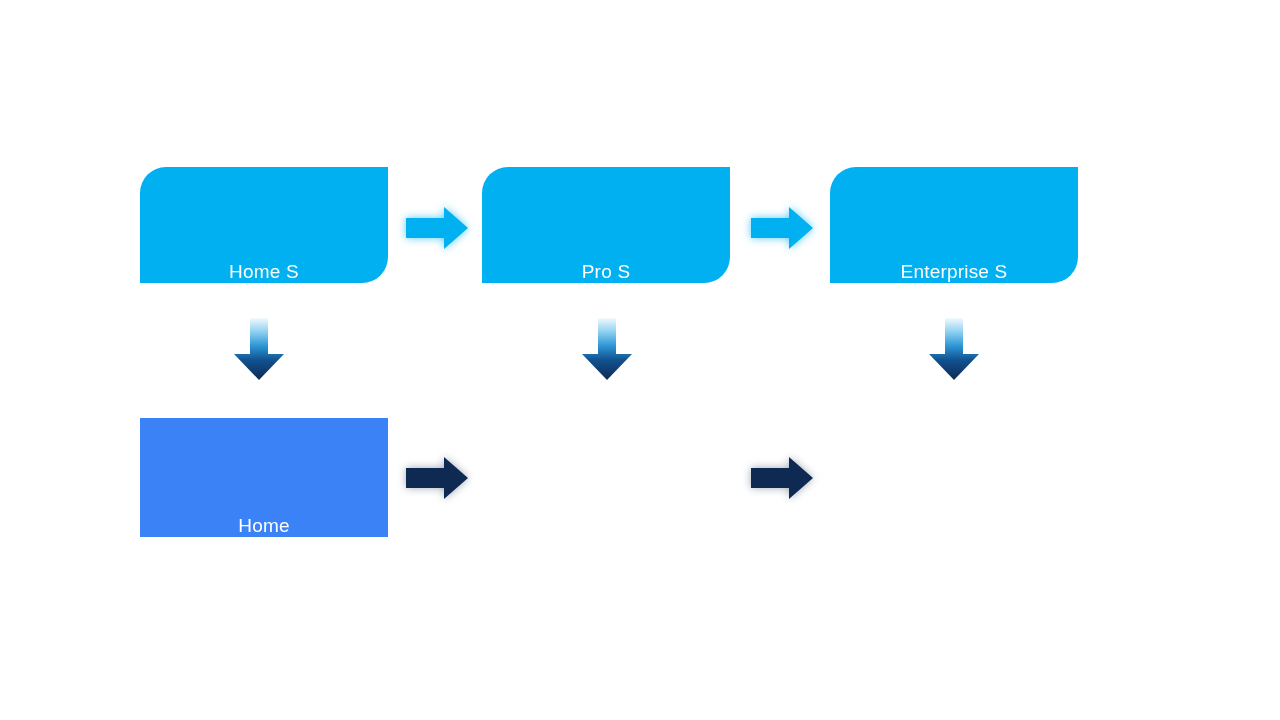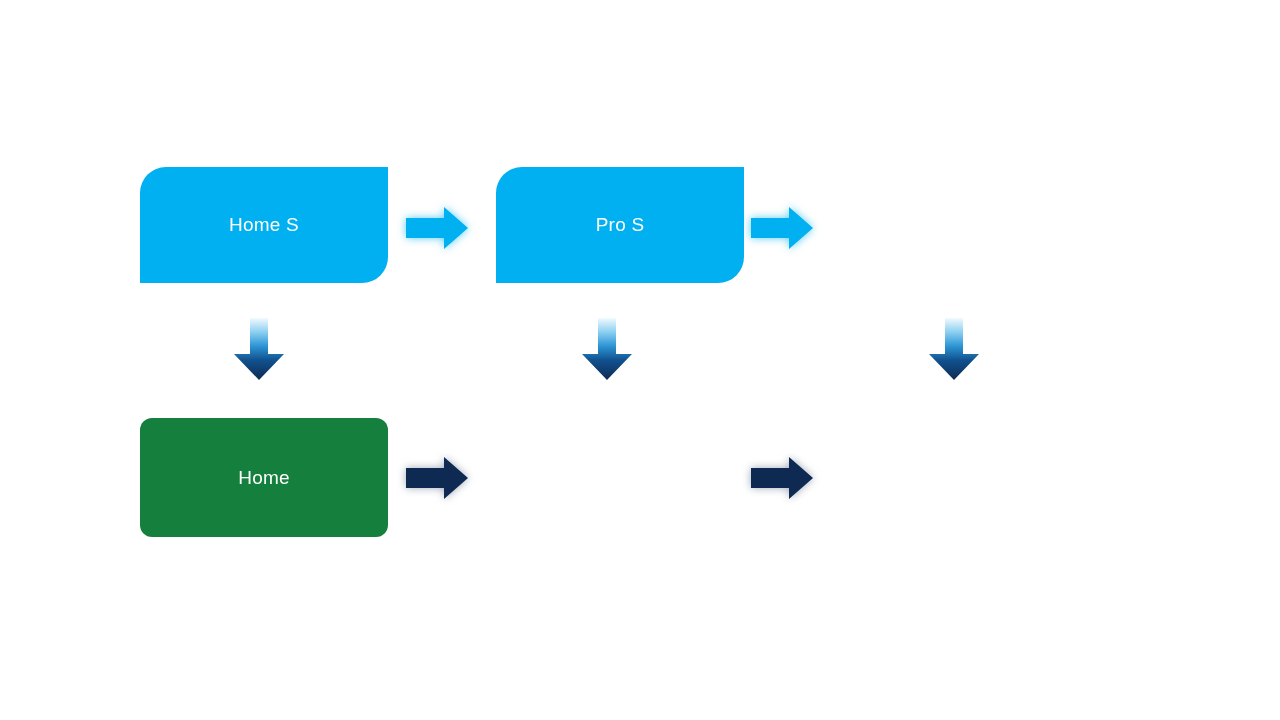--- a/index.html
+++ b/index.html
@@ -12,40 +12,40 @@
     position: relative;
     width: 1280px;
     height: 720px;
     background: #ffffff;
     overflow: hidden;
   }
   .node {
     position: absolute;
     width: 248px;
     display: flex;
-    align-items: center;
+    align-items: flex-end;
     justify-content: center;
     color: #ffffff;
     font-size: 19px;
     letter-spacing: 0.2px;
   }
   .node.top-row {
     top: 167px;
     height: 116px;
     background: #00B0F0;
     border-radius: 26px 0 26px 0;
   }
   .node.bottom-row {
     top: 418px;
     height: 119px;
-    background: #15803d;
-    border-radius: 12px;
+    background: #3b82f6;
+    border-radius: 0;
   }
   .col1 { left: 140px; }
-  .col2 { left: 496px; }
+  .col2 { left: 482px; }
   .col3 { left: 830px; }
 
   .h-arrow {
     position: absolute;
     width: 64px;
     height: 46px;
   }
   .h-arrow.top { top: 205px; }
   .h-arrow.bottom { top: 455px; }
   .h-arrow.gap1 { left: 406px; }
@@ -68,20 +68,23 @@
 </head>
 <body>
 
 <div class="canvas">
 
   <div class="node top-row col1">
     <span>Home S</span>
   </div>
   <div class="node top-row col2">
     <span>Pro S</span>
+  </div>
+  <div class="node top-row col3">
+    <span>Enterprise S</span>
   </div>
 
   <div class="node bottom-row col1">
     <span>Home</span>
   </div>
 
   <div class="h-arrow top gap1 light">
     <svg width="64" height="46" viewBox="0 0 64 46">
       <polygon points="0,13 38,13 38,2 62,23 38,44 38,33 0,33" fill="#00B0F0"></polygon>
     </svg>

